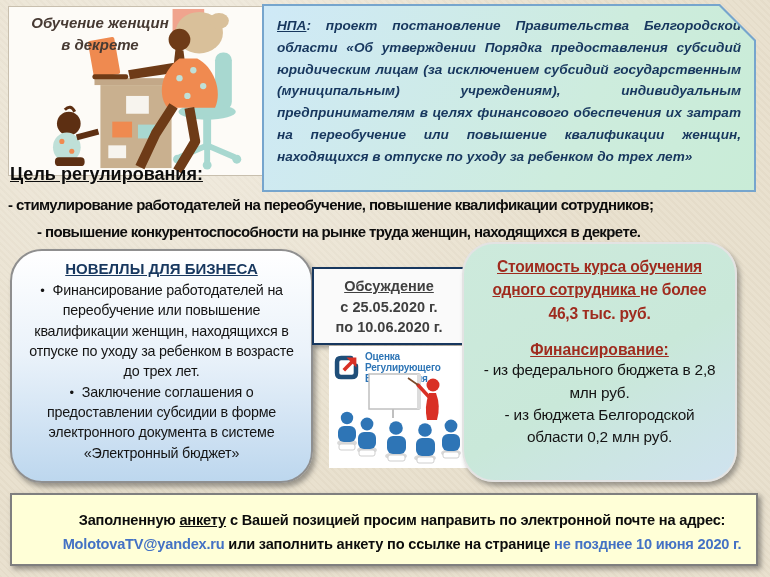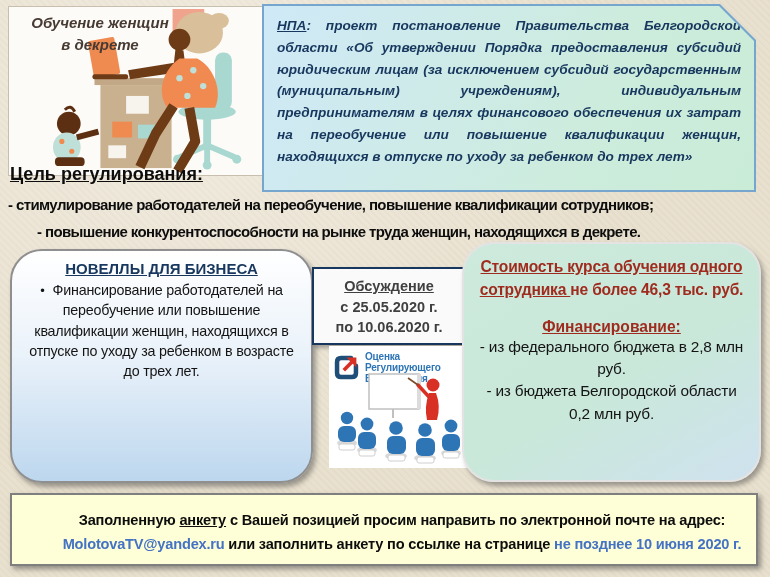--- a/index.html
+++ b/index.html
@@ -74,21 +74,21 @@
     background:#ffffff;
   }
   .orv-logo-row{display:flex;align-items:center;padding:5px 2px 0 4px;}
   .orv-logo-icon{width:27px;height:27px;flex:0 0 auto;}
   .orv-logo-text{
     padding-left:5px;font-weight:bold;font-size:10px;line-height:1.12;color:#2e75b6;letter-spacing:-0.2px;
   }
   .classroom-svg{position:absolute;left:0;bottom:0;width:142px;height:100px;}
   
   .right-box{
-    position:absolute;left:462px;top:242px;width:299px;height:240px;
+    position:absolute;left:462px;top:242px;width:275px;height:240px;
     border-radius:32px;border:2px solid #e3e3e3;box-sizing:border-box;
     background:linear-gradient(150deg,#cdeadc 0%,#c9e8d9 55%,#cfe2ef 100%);
     box-shadow:3px 4px 5px rgba(60,60,60,0.45);
     padding:11px 12px;text-align:center;
   }
   .cost-heading{font-weight:bold;font-size:15.6px;line-height:1.5;color:#9f2b1e;letter-spacing:-0.2px;}
   .cost-underline{text-decoration:underline;}
   .financing-title{margin-top:16px;font-weight:bold;font-size:15.6px;color:#9f2b1e;text-decoration:underline;}
   .fin-item{font-size:15.4px;color:#141414;line-height:1.45;letter-spacing:-0.2px;}
   .fin-item:first-of-type{margin-top:4px;}
@@ -170,20 +170,23 @@
 
   <div class="goal-heading">Цель регулирования:</div>
   <div class="goal-line goal-line-1">- стимулирование работодателей на переобучение, повышение квалификации сотрудников;</div>
   <div class="goal-line goal-line-2">- повышение конкурентоспособности на рынке труда женщин, находящихся в декрете.</div>
 
   <div class="left-box">
     <div class="left-box-title">НОВЕЛЛЫ ДЛЯ БИЗНЕСА</div>
     <div class="nov-item">
       <span class="nov-bullet">•</span><span>Финансирование работодателей на переобучение или повышение квалификации женщин, находящихся в отпуске по уходу за ребенком в возрасте до трех лет.</span>
     </div>
+    <div class="nov-item">
+      <span class="nov-bullet">•</span><span>Заключение соглашения о предоставлении субсидии в форме электронного документа в системе «Электронный бюджет»</span>
+    </div>
   </div>
 
   <div class="discussion-box">
     <div class="discussion-title">Обсуждение</div>
     <div>с 25.05.2020 г.</div>
     <div>по 10.06.2020 г.</div>
   </div>
 
   <div class="orv-panel">
     <div class="orv-logo-row">

